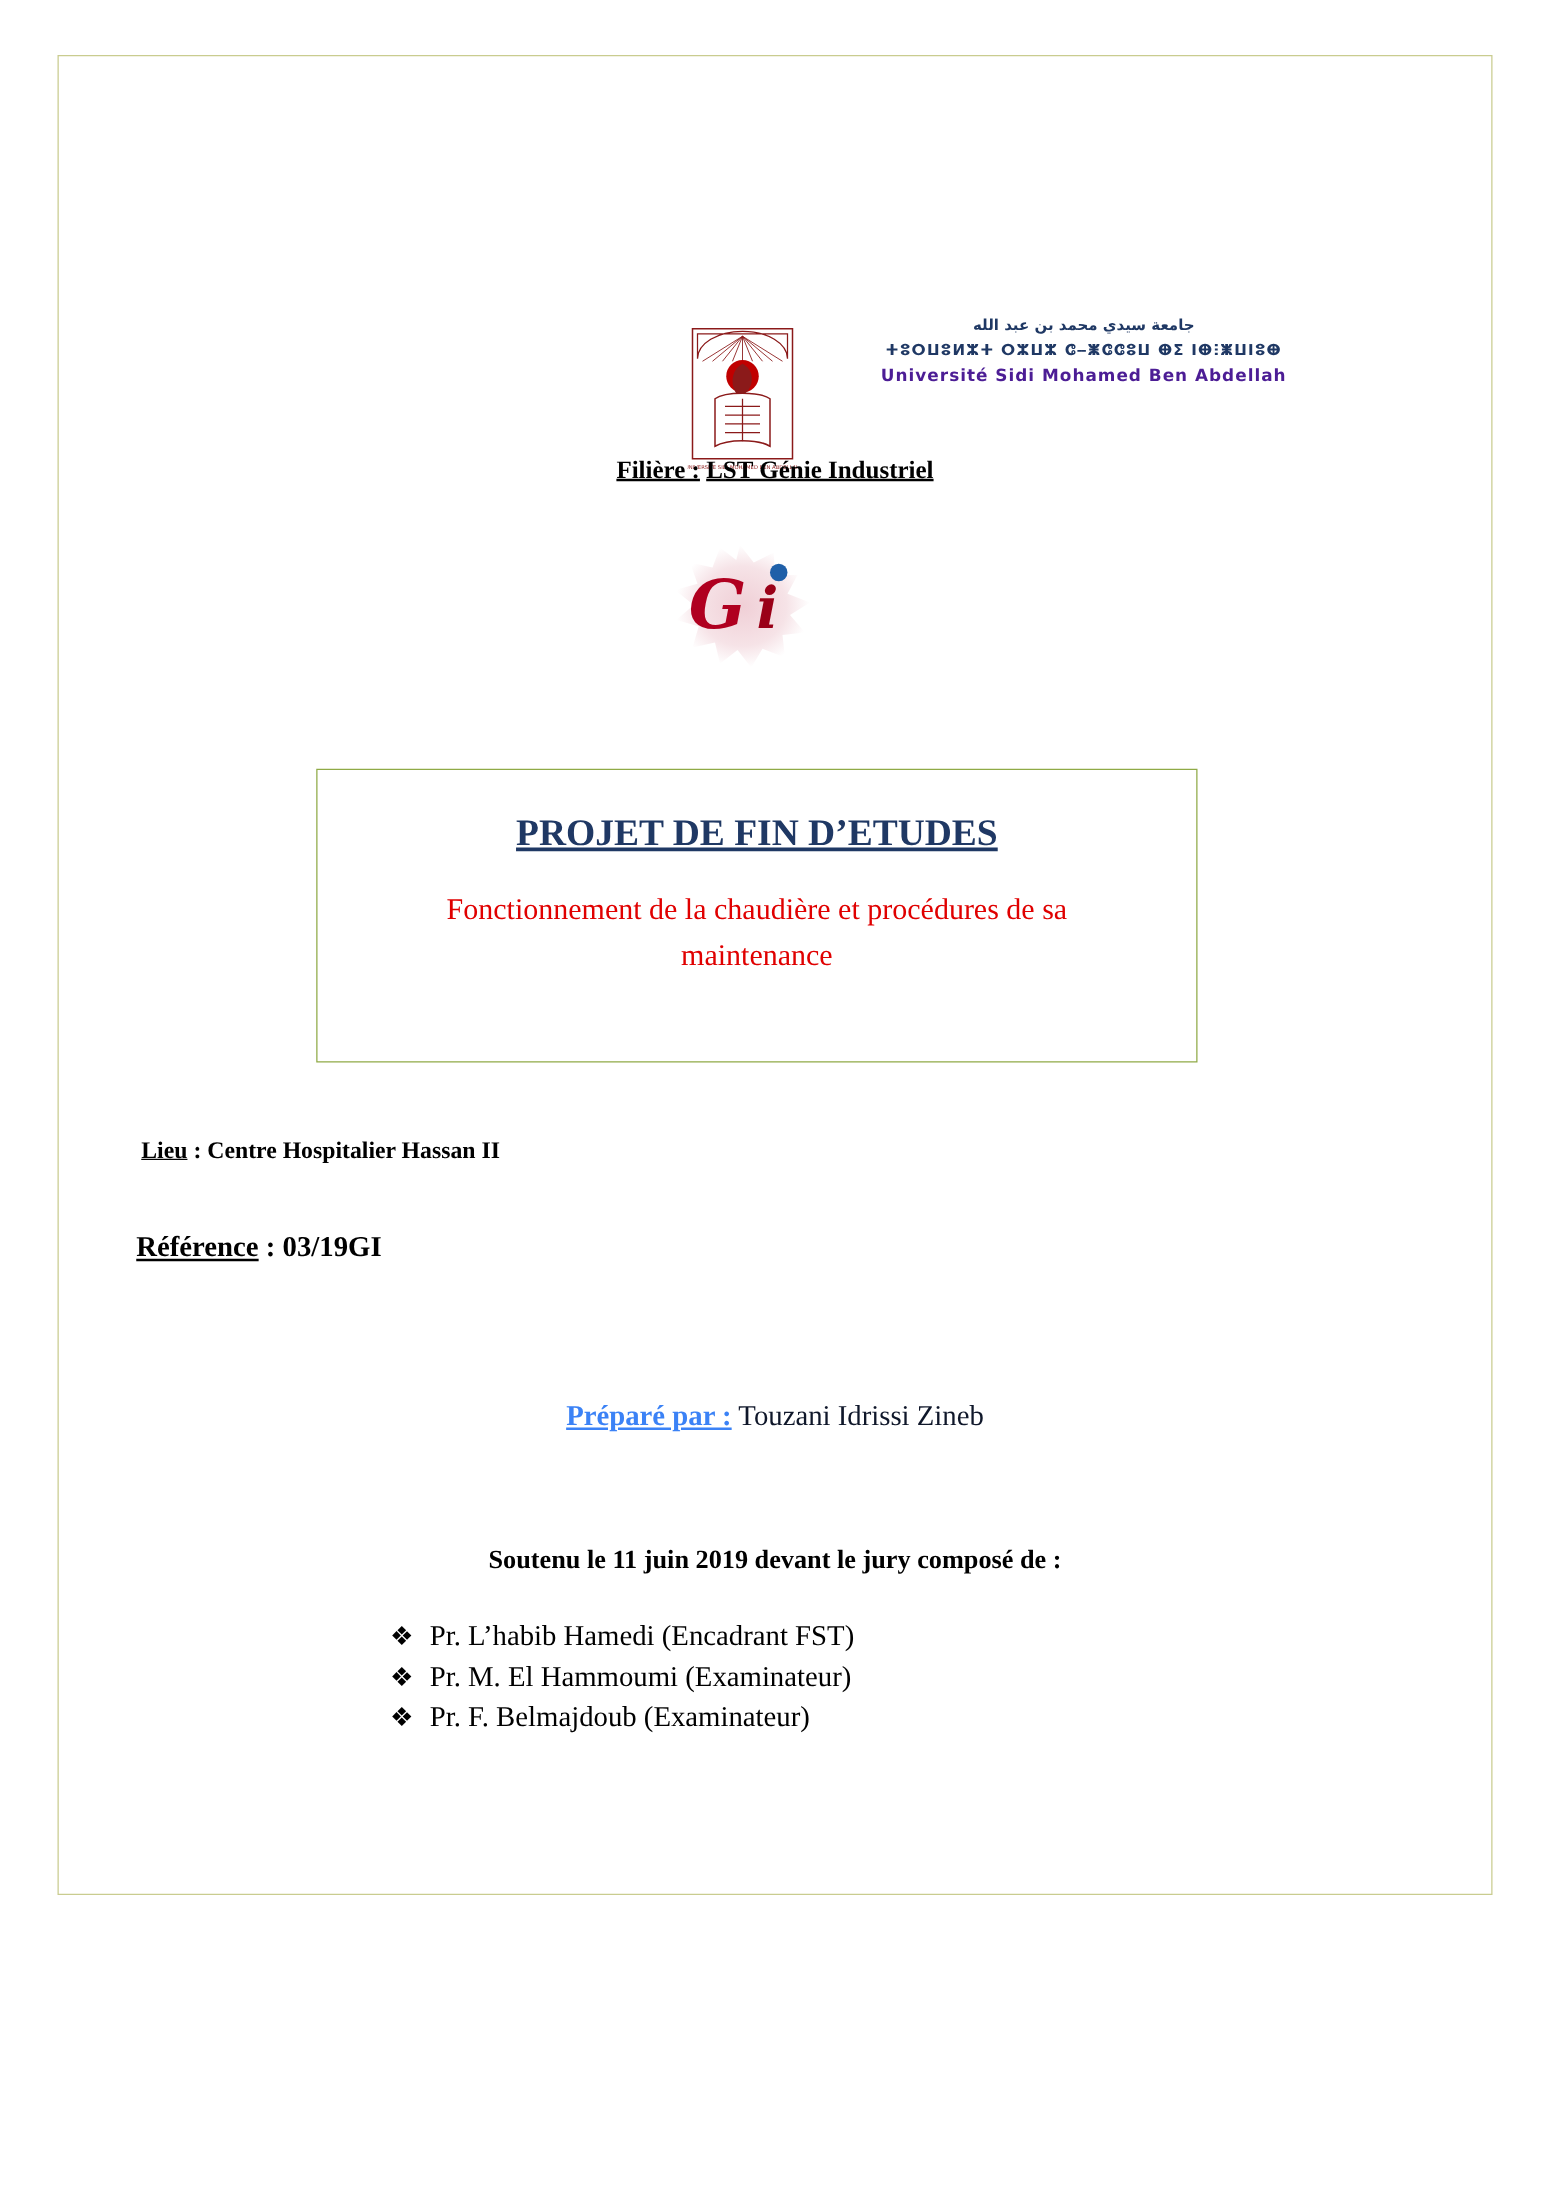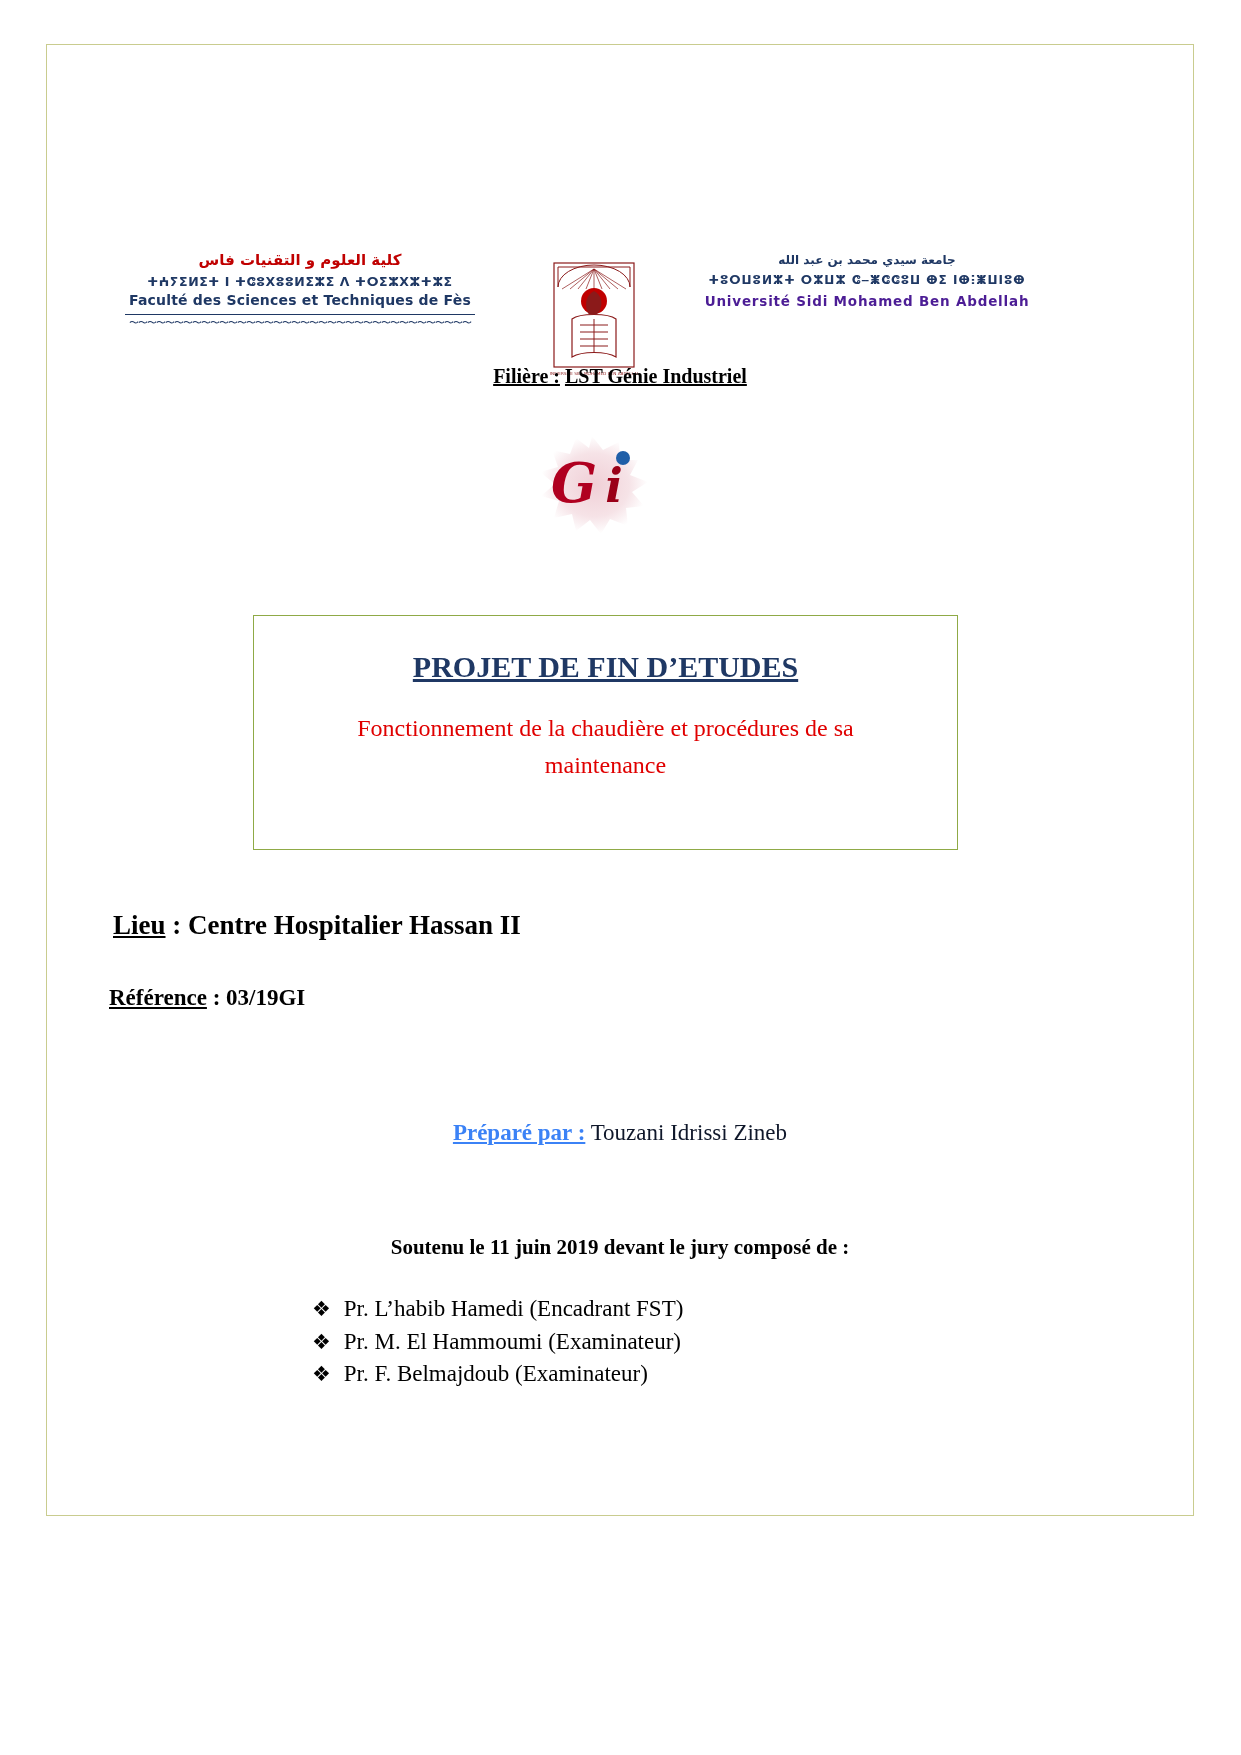--- a/index.html
+++ b/index.html
@@ -165,21 +165,21 @@
     font-size: 24px;
     color: #e00000;
     line-height: 1.55;
   }
 
   
   .lieu {
     position: absolute;
     left: 66px;
     top: 865px;
-    font-size: 27px;
+    font-size: 19px;
     font-weight: bold;
   }
   .ref {
     position: absolute;
     left: 62px;
     top: 940px;
     font-size: 23px;
     font-weight: bold;
   }
   .u { text-decoration: underline; }
@@ -228,27 +228,20 @@
     font-size: 21px;
   }
 </style>
 </head>
 <body>
 
 <div class="page">
 
   <div class="header">
 
-    <div class="fst-block">
-      <div class="fst-ar">كلية العلوم و التقنيات فاس</div>
-      <div class="fst-tif">ⵜⵄⵢⵉⵍⵉⵜ  Ⅰ  ⵜⵛⵓⵝⵓⵓⵍⵉⵣⵉ  Λ  ⵜⵔⵉⵣⵝⵣⵜⵣⵉ</div>
-      <div class="fst-fr">Faculté des Sciences et Techniques de Fès</div>
-      <div class="fst-rule"></div>
-      <div class="fst-wave">〜〜〜〜〜〜〜〜〜〜〜〜〜〜〜〜〜〜〜〜〜〜〜〜〜〜〜〜〜〜〜〜〜〜〜〜〜〜</div>
-    </div>
 
     <svg class="crest" viewBox="0 0 88 118">
       <rect x="4" y="2" width="80" height="104" fill="#ffffff" stroke="#8b1a1a" stroke-width="1.2"></rect>
       <path d="M8 6 H80 V26 A36 22 0 0 0 8 26 Z" fill="#ffffff" stroke="#8b1a1a" stroke-width="1"></path>
       <g stroke="#8b1a1a" stroke-width="0.7">
         <line x1="44" y1="8" x2="12" y2="28"></line>
         <line x1="44" y1="8" x2="20" y2="28"></line>
         <line x1="44" y1="8" x2="28" y2="28"></line>
         <line x1="44" y1="8" x2="36" y2="28"></line>
         <line x1="44" y1="8" x2="44" y2="28"></line>

